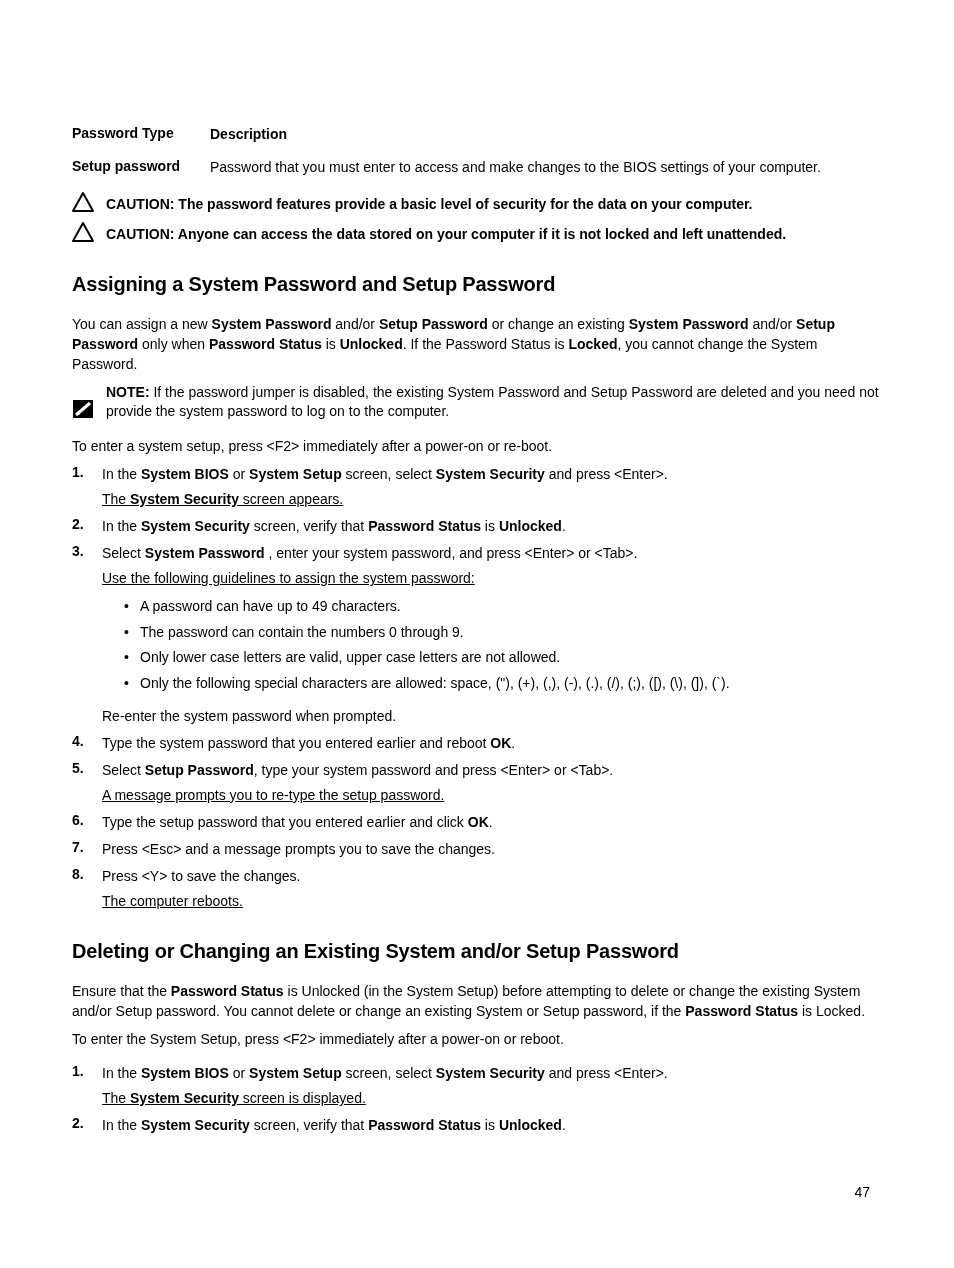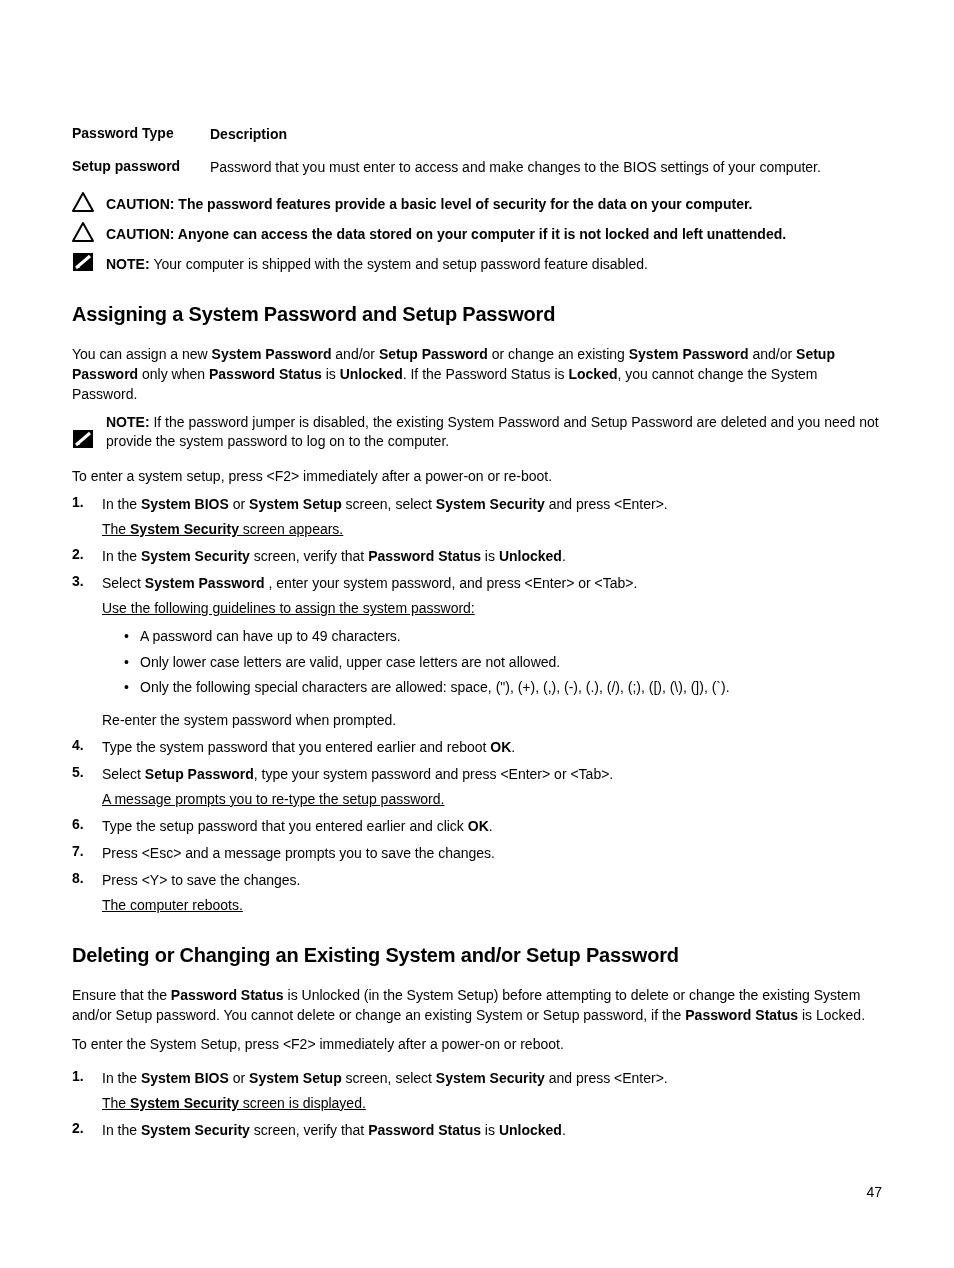--- a/index.html
+++ b/index.html
@@ -95,21 +95,21 @@
     line-height: 1.4;
   }
   ul.bullets li::before {
     content: "•";
     position: absolute;
     left: 0;
     top: 0;
   }
   .page-num {
     position: absolute;
-    right: 72px;
+    right: 84px;
     bottom: 68px;
     font-size: 14px;
   }
   .gap-top { margin-top: 14px; }
 </style>
 </head>
 <body>
 
 <div class="page">
 
@@ -137,49 +137,37 @@
   <div class="admon">
     <div class="icon">
       <svg width="22" height="20" viewBox="0 0 22 20">
           <path d="M11 1 L21 19 L1 19 Z" fill="none" stroke="#000" stroke-width="2" stroke-linejoin="round"></path>
         </svg>
     </div>
     <div class="text">
       <b class="prefix">CAUTION: </b><b>Anyone can access the data stored on your computer if it is not locked and left unattended.</b>
     </div>
   </div>
+
+
+  <h2>Assigning a System Password and Setup Password</h2>
+
+  <p>
+    <span>You can assign a new </span><b>System Password</b><span> and/or </span><b>Setup Password</b><span> or change an existing </span><b>System Password</b><span> and/or </span><b>Setup Password</b><span> only when </span><b>Password Status</b><span> is </span><b>Unlocked</b><span>. If the Password Status is </span><b>Locked</b><span>, you cannot change the System Password.</span>
+  </p>
 
   <div class="admon">
     <div class="icon">
       <svg width="22" height="20" viewBox="0 0 22 20">
           <rect x="1" y="1" width="20" height="18" fill="#000"></rect>
           <path d="M4 16 L18 4" stroke="#fff" stroke-width="3"></path>
           <path d="M4 16 L8 16 L5 13 Z" fill="#fff"></path>
         </svg>
     </div>
     <div class="text">
-      <b class="prefix">NOTE: </b><span>Your computer is shipped with the system and setup password feature disabled.</span>
-    </div>
-  </div>
-
-  <h2>Assigning a System Password and Setup Password</h2>
-
-  <p>
-    <span>You can assign a new </span><b>System Password</b><span> and/or </span><b>Setup Password</b><span> or change an existing </span><b>System Password</b><span> and/or </span><b>Setup Password</b><span> only when </span><b>Password Status</b><span> is </span><b>Unlocked</b><span>. If the Password Status is </span><b>Locked</b><span>, you cannot change the System Password.</span>
-  </p>
-
-  <div class="admon">
-    <div class="icon">
-      <svg width="22" height="20" viewBox="0 0 22 20">
-          <rect x="1" y="1" width="20" height="18" fill="#000"></rect>
-          <path d="M4 16 L18 4" stroke="#fff" stroke-width="3"></path>
-          <path d="M4 16 L8 16 L5 13 Z" fill="#fff"></path>
-        </svg>
-    </div>
-    <div class="text">
       <b class="prefix">NOTE: </b><span>If the password jumper is disabled, the existing System Password and Setup Password are deleted and you need not provide the system password to log on to the computer.</span>
     </div>
   </div>
 
   <p class="gap-top">To enter a system setup, press &lt;F2&gt; immediately after a power-on or re-boot.</p>
 
   <div class="ol">
 
     <div class="li">
       <div class="num">1.</div>
@@ -196,20 +184,21 @@
       </div>
     </div>
 
     <div class="li">
       <div class="num">3.</div>
       <div class="body">
         <span>Select </span><b>System Password</b><span> , enter your system password, and press &lt;Enter&gt; or &lt;Tab&gt;.</span>
         <div class="sub">Use the following guidelines to assign the system password:</div>
         <ul class="bullets">
           <li>A password can have up to 49 characters.</li>
+          <li>The password can contain the numbers 0 through 9.</li>
           <li>Only lower case letters are valid, upper case letters are not allowed.</li>
           <li>Only the following special characters are allowed: space, ("), (+), (,), (-), (.), (/), (;), ([), (\), (]), (`).</li>
         </ul>
         <div>Re-enter the system password when prompted.</div>
       </div>
     </div>
 
     <div class="li">
       <div class="num">4.</div>
       <div class="body">

